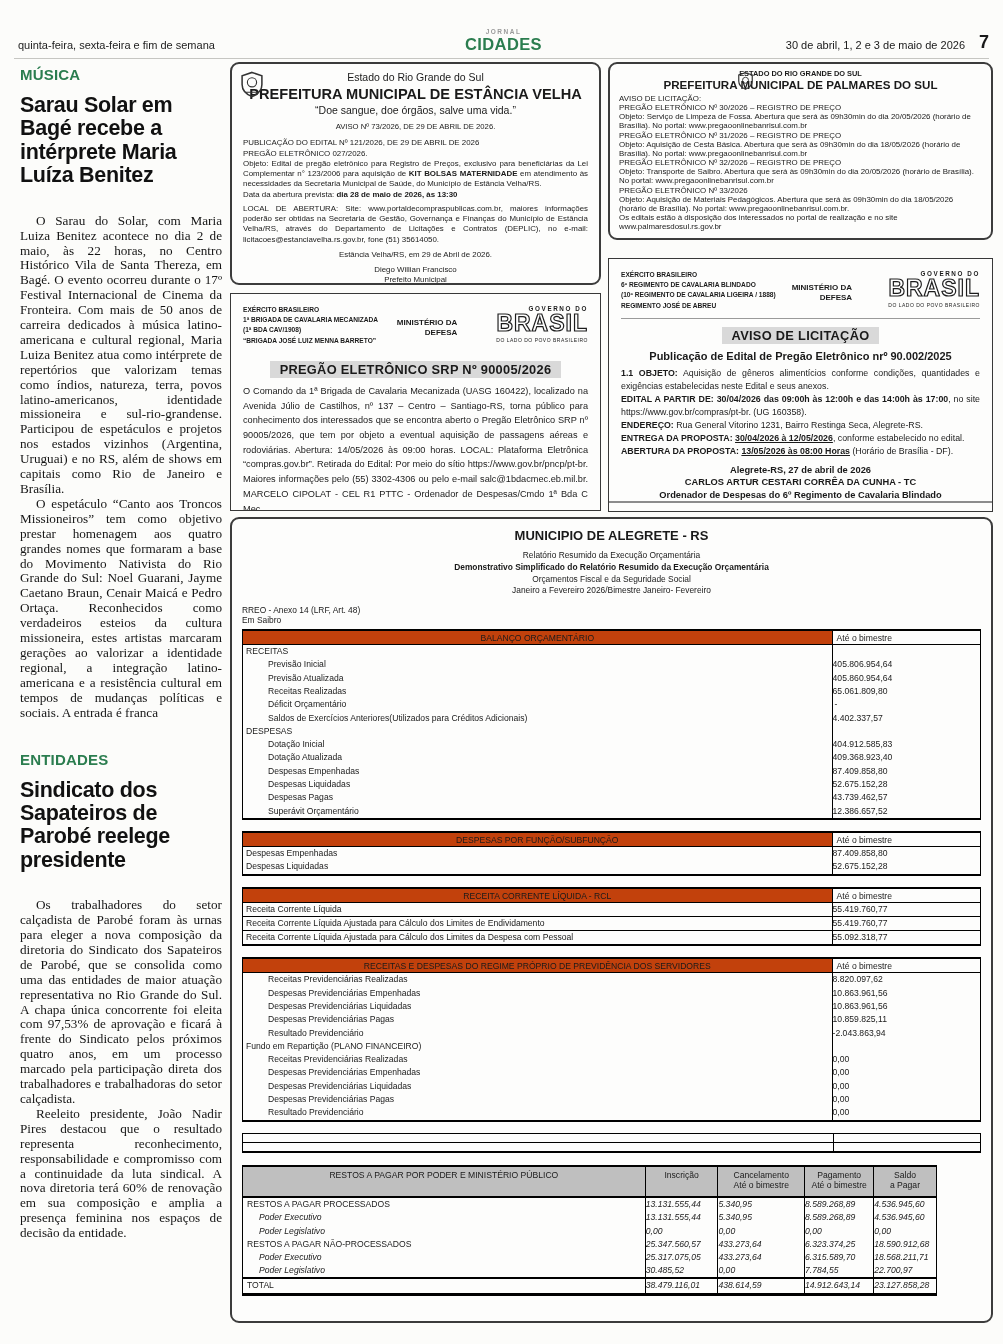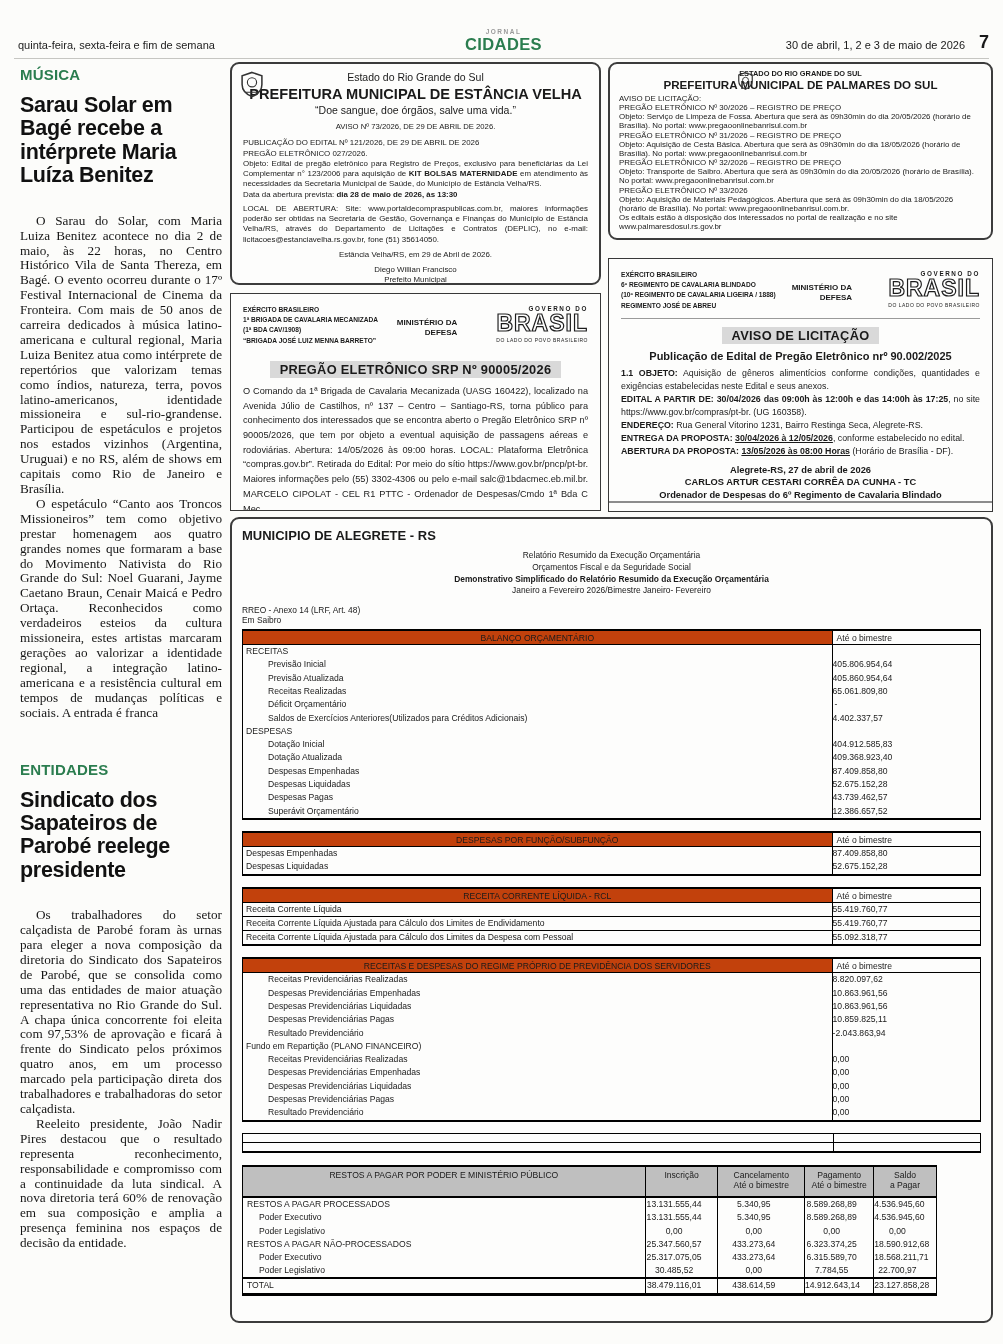--- a/index.html
+++ b/index.html
@@ -14,21 +14,21 @@
   .mh-left  { position:absolute; left:0; bottom:5px; font-size:11px; color:#222; }
   .mh-center{ position:absolute; left:50%; transform:translateX(-50%); top:0; text-align:center; }
   .mh-jornal{ font-size:6.5px; letter-spacing:1.5px; color:#9a9a9a; font-weight:bold; }
   .mh-cidades{ font-size:16.5px; font-weight:bold; color:var(--green); letter-spacing:.4px; }
   .mh-right { position:absolute; right:24px; bottom:5px; font-size:11px; }
   .mh-page  { position:absolute; right:0; bottom:3px; font-size:18px; font-weight:900; }
   .mh-rule  { position:absolute; top:58px; left:14px; right:14px; border-top:1px solid #c6c6c2; }
   
   .col-left { position:absolute; left:20px; top:66px; width:202px; }
   .kicker { color:var(--green); font-weight:bold; font-size:15px; margin-bottom:11px; letter-spacing:.2px; }
-  .kicker.second { margin-top:40px; }
+  .kicker.second { margin-top:30px; }
   .headline { font-size:21.5px; line-height:1.09; font-weight:bold; letter-spacing:-.3px; margin-bottom:26px; color:#111; }
   .body-p { font-family:"Liberation Serif", serif; font-size:13.2px; line-height:1.13; text-align:justify; text-indent:16px; color:#151515; }
   
   .adbox { position:absolute; background:#fdfdfc; }
   .rounded { border:2px solid #3c3c3c; border-radius:9px; }
   .squared { border:1.5px solid #383838; }
   
   .box-ev { left:230px; top:62px; width:371px; height:223px; padding:7px 11px 5px; font-size:7.9px; line-height:1.3; overflow:hidden; }
   .ev-crest { position:absolute; left:9px; top:7px; }
   .ev-state { text-align:center; font-size:10.5px; }
@@ -64,21 +64,21 @@
   .ex-bar2 { height:7px; background:#8c8c8c; margin:auto -12px 4px; }
   
   .box-pal { left:608px; top:62px; width:385px; height:178px; padding:5px 9px; overflow:hidden; }
   .pal-crest { position:absolute; left:128px; top:8px; }
   .pal-state { text-align:center; font-size:7.4px; font-weight:bold; }
   .pal-name  { text-align:center; font-size:11.6px; font-weight:bold; margin-bottom:3px; }
   .pal-line  { font-size:7.9px; line-height:1.16; }
   .pal-signer{ text-align:center; font-size:8.4px; margin-top:6px; }
   
   .box-al { left:230px; top:517px; width:763px; height:806px; padding:6px 10px 10px; overflow:hidden; }
-  .al-title { text-align:left; font-size:13px; font-weight:bold; margin:3px 0 7px; }
+  .al-title { text-align:center; font-size:13px; font-weight:bold; margin:3px 0 7px; }
   .al-sub   { text-align:center; font-size:8.4px; line-height:1.4; }
   .al-sub.bold { font-weight:bold; }
   .al-meta  { display:flex; justify-content:space-between; font-size:8.4px; margin:8px 0 4px;flex-direction:column; }
   .rtable { margin-bottom:11px; border-left:1px solid #000; border-right:1px solid #000; }
   .rt-head { display:flex; border-top:2.5px solid #000; border-bottom:1.5px solid #000; font-size:8.6px; }
   .rt-head .hl { width:80%; background:#c2410c; text-align:center; padding:2px 0 1px; border-right:1.2px solid #000; }
   .rt-head .hr { flex:1; padding:2px 0 1px 4px; }
   .rt-body { border-bottom:2px solid #000; }
   .rrow { display:flex; font-size:8.6px; line-height:13.3px; }
   .rrow .lbl { width:80%; border-right:1.2px solid #000; padding-left:3px; white-space:nowrap; overflow:hidden; }
@@ -92,23 +92,23 @@
   .xtable { width:94%; border:1px solid #000; border-top:none; margin-top:4px; }
   .xt-head { display:flex; border-top:2px solid #000; border-bottom:2.5px solid #000; background:#bfbfbf; font-size:8.6px; text-align:center; }
   .xt-head .c { padding:3px 0 5px; line-height:1.25; }
   .xt-head .c0 { width:58%; }
   .xt-head .c1 { width:10.5%; border-left:1.2px solid #000; }
   .xt-head .c2 { width:12.5%; border-left:1.2px solid #000; }
   .xt-head .c3 { width:10%; border-left:1.2px solid #000; }
   .xt-head .c4 { width:9%;  border-left:1.2px solid #000; }
   .xrow { display:flex; font-size:8.6px; line-height:13.2px; }
   .xrow .lbl { width:58%; padding-left:4px; white-space:nowrap; overflow:hidden; }
-  .xrow .v { text-align:center; padding-right:15px; border-left:1.2px solid #000; }
+  .xrow .v { text-align:left; padding-right:15px; border-left:1.2px solid #000;font-style:italic; }
   .xrow .v1 { width:10.5%; } .xrow .v2 { width:12.5%; } .xrow .v3 { width:10%; } .xrow .v4 { width:9%; }
-  .xrow.italic .lbl { padding-left:16px; }
+  .xrow.italic .lbl { font-style:italic; padding-left:16px; }
   .xrow.total { border-top:2px solid #000; }
   .xt-body { border-bottom:2.5px solid #000; }
   .crest-svg { display:block; }
 </style>
 </head>
 <body>
 
 <div class="page">
 
   <div class="masthead">
@@ -234,41 +234,41 @@
         <div class="gov-bottom">DO LADO DO POVO BRASILEIRO</div>
       </div>
     </div>
     <div class="ex-bar1"></div>
     <div class="ex-title">AVISO DE LICITAÇÃO</div>
     <div class="ex-sub">Publicação de Edital de Pregão Eletrônico nrº 90.002/2025</div>
     <div class="ex-paras">
 
         <p><b>1.1 OBJETO:</b><span class="u"></span><span> Aquisição de gêneros alimentícios conforme condições, quantidades e exigências estabelecidas neste Edital e seus anexos.</span></p>
 
-        <p><b>EDITAL A PARTIR DE: 30/04/2026 das 09:00h às 12:00h e das 14:00h às 17:25</b><span class="u"></span><span>, no site https://www.gov.br/compras/pt-br. (UG 160358).</span></p>
+        <p><b>EDITAL A PARTIR DE: 30/04/2026 das 09:00h às 12:00h e das 14:00h às 17:00</b><span class="u"></span><span>, no site https://www.gov.br/compras/pt-br. (UG 160358).</span></p>
 
         <p><b>ENDEREÇO:</b><span class="u"></span><span> Rua General Vitorino 1231, Bairro Restinga Seca, Alegrete-RS.</span></p>
 
         <p><b>ENTREGA DA PROPOSTA: </b><span class="u">30/04/2026 à 12/05/2026</span><span>, conforme estabelecido no edital.</span></p>
 
         <p><b>ABERTURA DA PROPOSTA: </b><span class="u">13/05/2026 às 08:00 Horas</span><span> (Horário de Brasília - DF).</span></p>
       </div>
     <div class="ex-foot">
       <div>Alegrete-RS, 27 de abril de 2026</div>
       <div>CARLOS ARTUR CESTARI CORRÊA DA CUNHA - TC</div>
       <div>Ordenador de Despesas do 6º Regimento de Cavalaria Blindado</div>
     </div>
     <div class="ex-bar2"></div>
   </div>
 
   <div class="adbox rounded box-al">
     <div class="al-title">MUNICIPIO DE ALEGRETE - RS</div>
     <div class="al-sub">Relatório Resumido da Execução Orçamentária</div>
+    <div class="al-sub bold">Demonstrativo Simplificado do Relatório Resumido da Execução Orçamentária</div>
     <div class="al-sub">Orçamentos Fiscal e da Seguridade Social</div>
-    <div class="al-sub bold">Demonstrativo Simplificado do Relatório Resumido da Execução Orçamentária</div>
     <div class="al-sub">Janeiro a Fevereiro 2026/Bimestre Janeiro- Fevereiro</div>
     <div class="al-meta">
       <span>RREO - Anexo 14 (LRF, Art. 48)</span>
       <span>Em Saibro</span>
     </div>
 
     <div class="rtable">
       <div class="rt-head">
         <div class="hl">BALANÇO ORÇAMENTÁRIO</div>
         <div class="hr">Até o bimestre</div>

